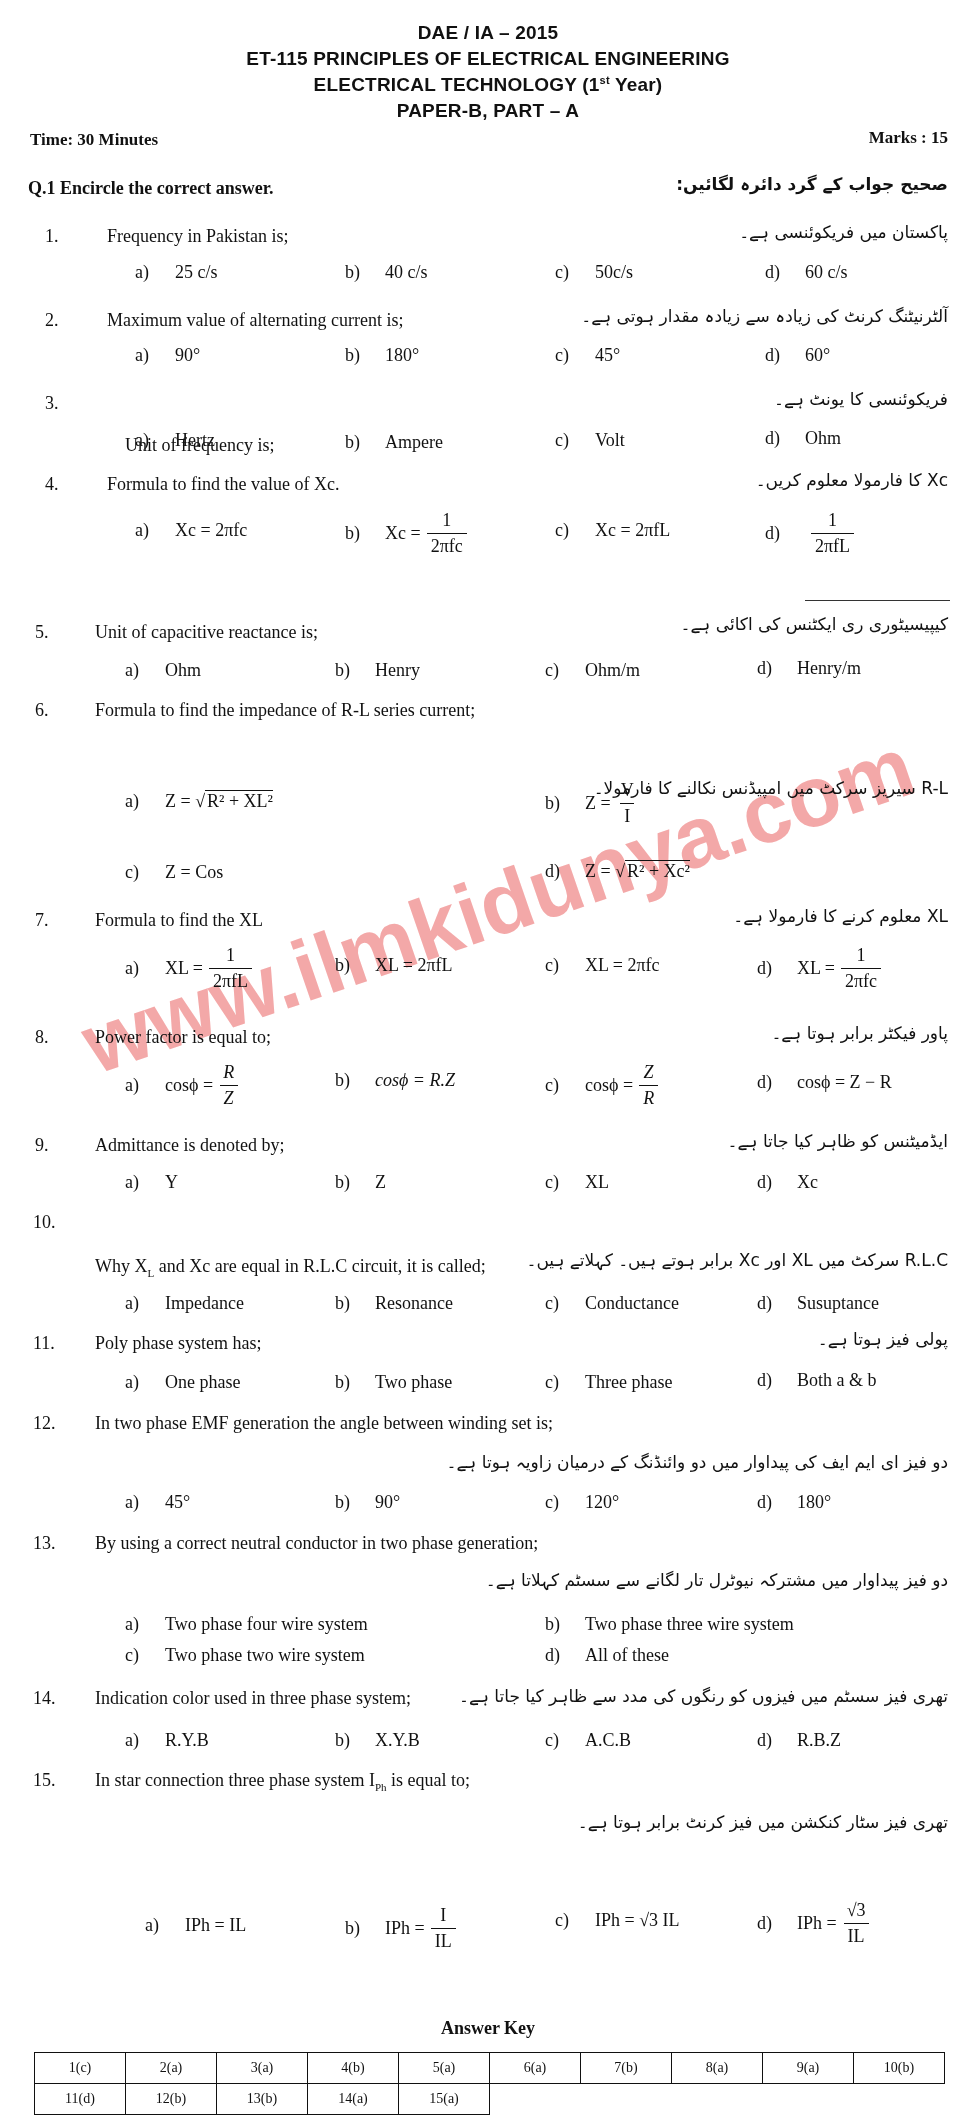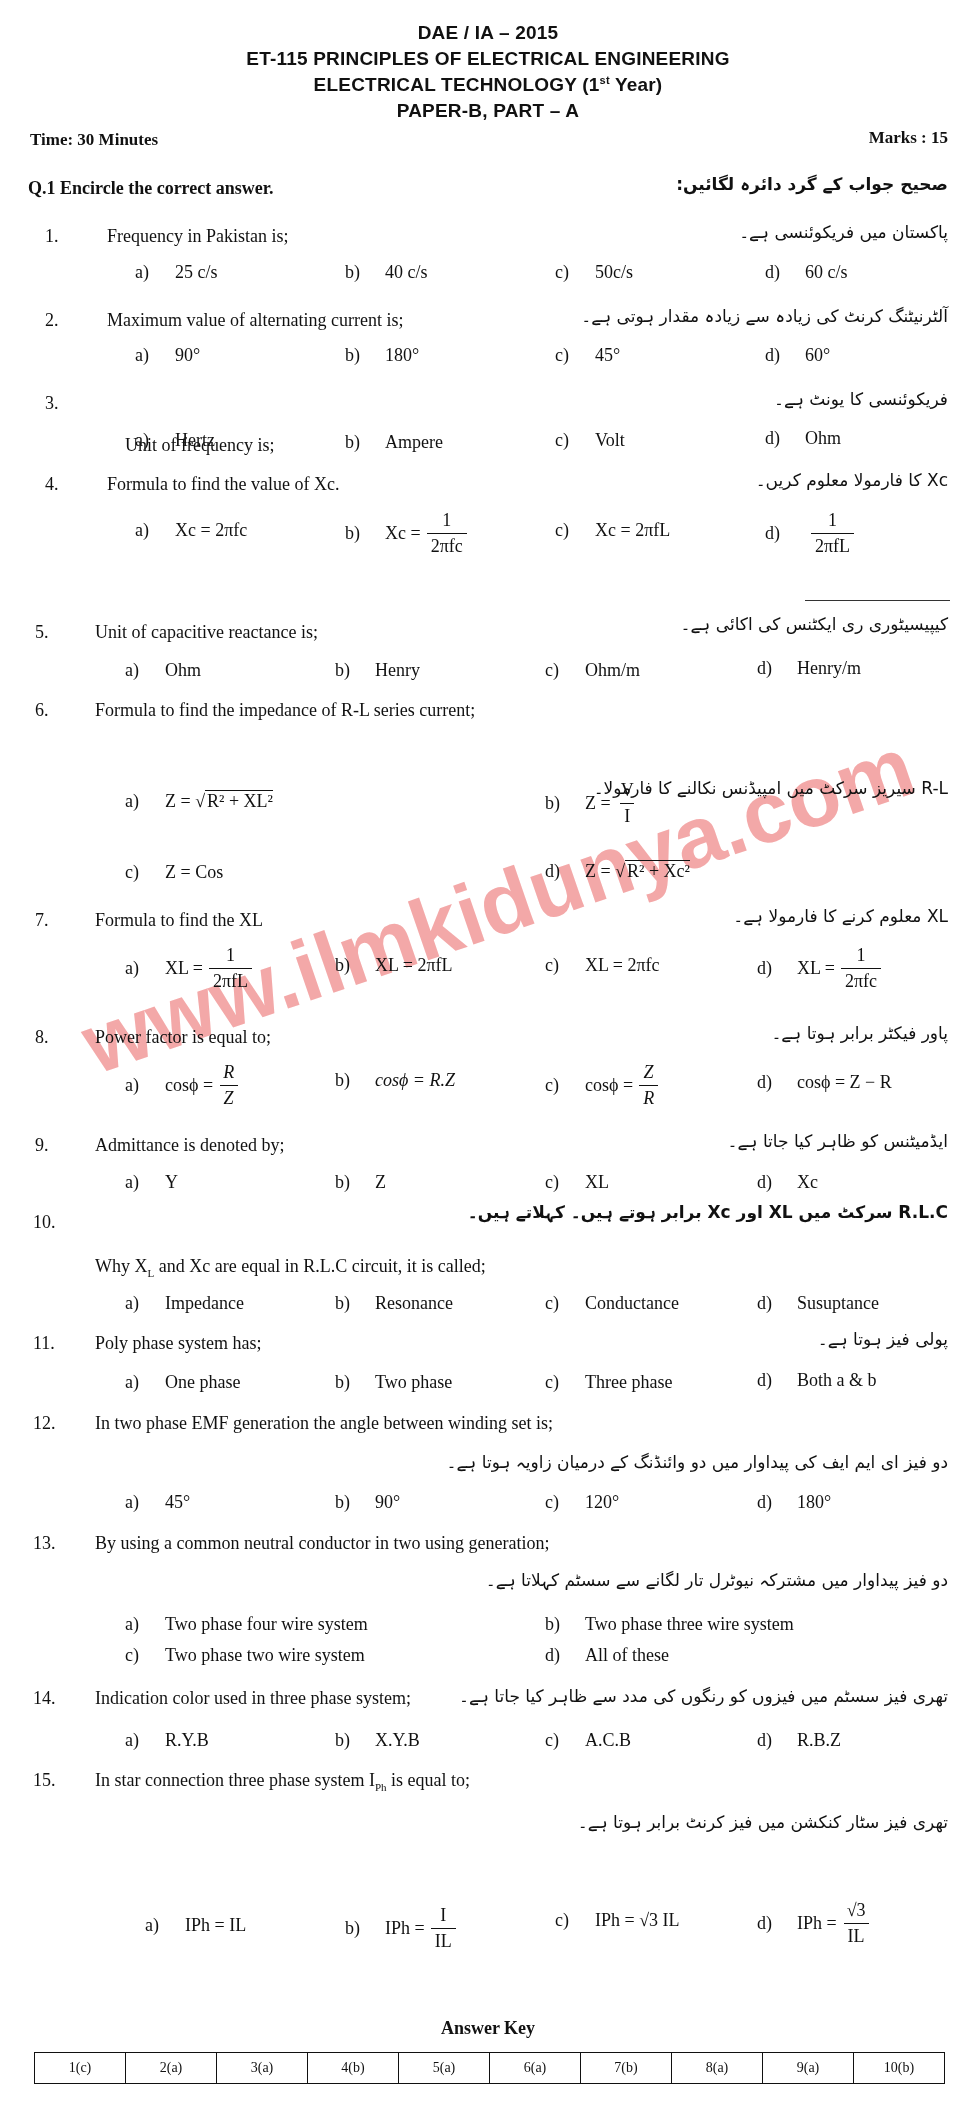--- a/index.html
+++ b/index.html
@@ -242,21 +242,21 @@
     <span class="lbl">c)</span>
     <span>XL</span>
   </div>
 <div class="abs opt" style="left:757px; top:1172px;">
     <span class="lbl">d)</span>
     <span>Xc</span>
   </div>
 
 <div class="abs q-num" style="left:33px; top:1212px;">10.</div>
 <div class="abs q-text" style="left:95px; top:1256px;"><span>Why X</span><sub class="s">L</sub><span> and Xc are equal in R.L.C circuit, it is called;</span></div>
-<div class="abs urdu" style="top:1202px;font-weight:bold;">R.L.C سرکٹ میں XL اور Xc برابر ہوتے ہیں۔ کہلاتے ہیں۔</div>
+<div class="abs urdu" style="top:1250px;">R.L.C سرکٹ میں XL اور Xc برابر ہوتے ہیں۔ کہلاتے ہیں۔</div>
 <div class="abs opt" style="left:125px; top:1293px;">
     <span class="lbl">a)</span>
     <span>Impedance</span>
   </div>
 <div class="abs opt" style="left:335px; top:1293px;">
     <span class="lbl">b)</span>
     <span>Resonance</span>
   </div>
 <div class="abs opt" style="left:545px; top:1293px;">
     <span class="lbl">c)</span>
@@ -301,21 +301,21 @@
 <div class="abs opt" style="left:545px; top:1492px;">
     <span class="lbl">c)</span>
     <span>120°</span>
   </div>
 <div class="abs opt" style="left:757px; top:1492px;">
     <span class="lbl">d)</span>
     <span>180°</span>
   </div>
 
 <div class="abs q-num" style="left:33px; top:1533px;">13.</div>
-<div class="abs q-text" style="left:95px; top:1533px;">By using a common neutral conductor in two using generation;</div>
+<div class="abs q-text" style="left:95px; top:1533px;">By using a correct neutral conductor in two phase generation;</div>
 <div class="abs urdu" style="top:1570px;">دو فیز پیداوار میں مشترکہ نیوٹرل تار لگانے سے سسٹم کہلاتا ہے۔</div>
 <div class="abs opt" style="left:125px; top:1614px;">
     <span class="lbl">a)</span>
     <span>Two phase four wire system</span>
   </div>
 <div class="abs opt" style="left:545px; top:1614px;">
     <span class="lbl">b)</span>
     <span>Two phase three wire system</span>
   </div>
 <div class="abs opt" style="left:125px; top:1645px;">
@@ -383,14 +383,26 @@
     <td>2(a)</td>
     <td>3(a)</td>
     <td>4(b)</td>
     <td>5(a)</td>
     <td>6(a)</td>
     <td>7(b)</td>
     <td>8(a)</td>
     <td>9(a)</td>
     <td>10(b)</td>
   </tr>
+  <tr>
+    <td>11(d)</td>
+    <td>12(b)</td>
+    <td>13(b)</td>
+    <td>14(a)</td>
+    <td>15(a)</td>
+    <td class="empty"></td>
+    <td class="empty"></td>
+    <td class="empty"></td>
+    <td class="empty"></td>
+    <td class="empty"></td>
+  </tr>
 </tbody>
   </table>
 
 </body></html>

